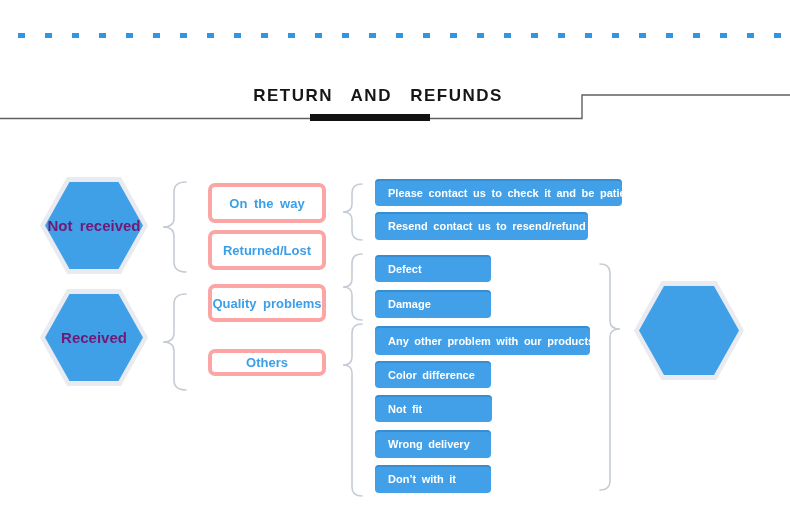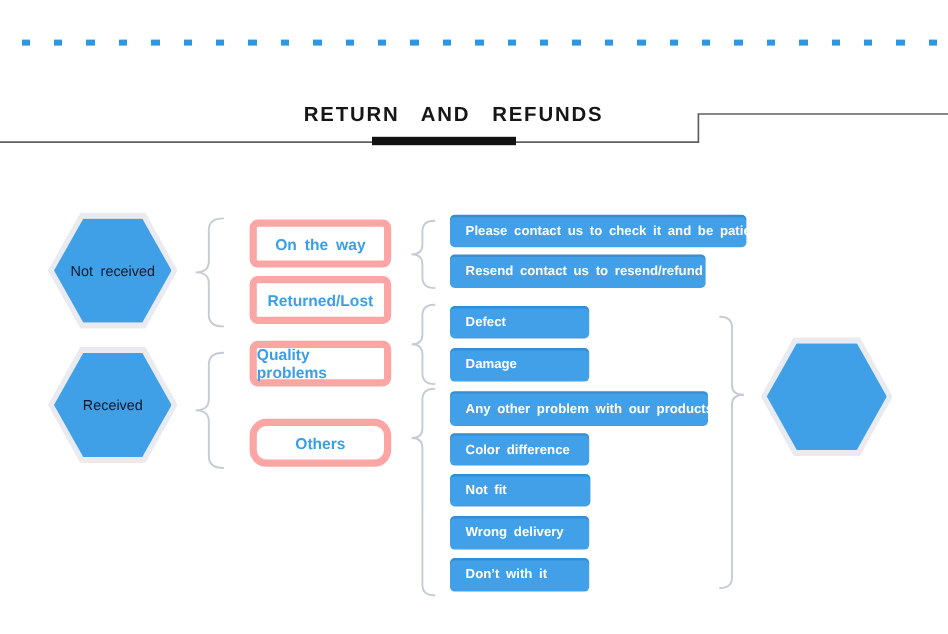--- a/index.html
+++ b/index.html
@@ -26,27 +26,27 @@
   .hex-outer{
     position:absolute;
     clip-path:polygon(25% 0,75% 0,100% 50%,75% 100%,25% 100%,0 50%);
     background:#e9ebf1;
   }
   .hex-inner{
     position:absolute;left:5px;top:5px;right:5px;bottom:5px;
     clip-path:polygon(25% 0,75% 0,100% 50%,75% 100%,25% 100%,0 50%);
     background:#3fa0e8;
     display:flex;align-items:center;justify-content:center;
-    color:#0f172a;font-size:12px;font-weight:400;word-spacing:3px;text-align:center;
+    color:#701a75;font-size:15px;font-weight:700;word-spacing:3px;text-align:center;
   }
   .hex-inner.left-text{justify-content:flex-start;padding-left:25px;text-align:left;}
   .hex-lines{line-height:32px;}
   
   .outline-box{
-    position:absolute;background:#ffffff;border:6px solid #fca5a5;border-radius:7px;
+    position:absolute;background:#ffffff;border:4px solid #fca5a5;border-radius:7px;
     display:flex;align-items:center;justify-content:center;
     color:#3b9fe8;font-size:13px;font-weight:700;word-spacing:3px;box-sizing:border-box;
   }
   
   .fill-box{
     position:absolute;background:#42a0e8;border-radius:4px;
     box-shadow:inset 0 2px 0 rgba(25,95,155,.28);
     display:flex;align-items:center;
     padding-left:13px;box-sizing:border-box;
     color:#ffffff;font-size:11px;font-weight:700;word-spacing:2.5px;white-space:nowrap;
@@ -75,21 +75,21 @@
 <div class="hex-outer" style="left:40px;top:177px;width:108px;height:97px;">
   <div class="hex-inner">Not received</div>
 </div>
 <div class="hex-outer" style="left:40px;top:289px;width:108px;height:97px;">
   <div class="hex-inner">Received</div>
 </div>
 
 <div class="outline-box" style="left:208px;top:183px;width:118px;height:40px;">On the way</div>
 <div class="outline-box" style="left:208px;top:230px;width:118px;height:40px;">Returned/Lost</div>
 <div class="outline-box" style="left:208px;top:284px;width:118px;height:38px;">Quality problems</div>
-<div class="outline-box" style="left:208px;top:349px;width:118px;height:40px;border-radius:14px;">Others</div>
+<div class="outline-box" style="left:208px;top:349px;width:118px;height:27px;">Others</div>
 
 <div class="fill-box" style="left:375px;top:179px;width:247px;height:27px;">Please contact us to check it and be patient</div>
 <div class="fill-box" style="left:375px;top:212px;width:213px;height:28px;">Resend contact us to resend/refund</div>
 <div class="fill-box" style="left:375px;top:255px;width:116px;height:27px;">Defect</div>
 <div class="fill-box" style="left:375px;top:290px;width:116px;height:28px;">Damage</div>
 <div class="fill-box" style="left:375px;top:326px;width:215px;height:29px;">Any other problem with our products</div>
 <div class="fill-box" style="left:375px;top:361px;width:116px;height:27px;">Color difference</div>
 <div class="fill-box" style="left:375px;top:395px;width:117px;height:27px;">Not fit</div>
 <div class="fill-box" style="left:375px;top:430px;width:116px;height:28px;">Wrong delivery</div>
 <div class="fill-box" style="left:375px;top:465px;width:116px;height:28px;">Don’t with it</div>

